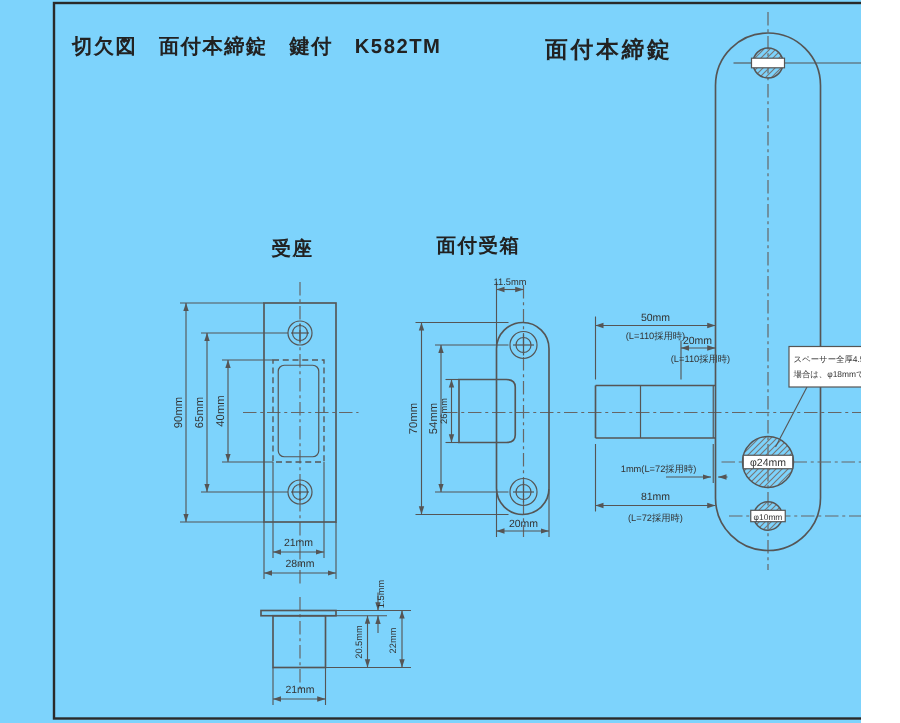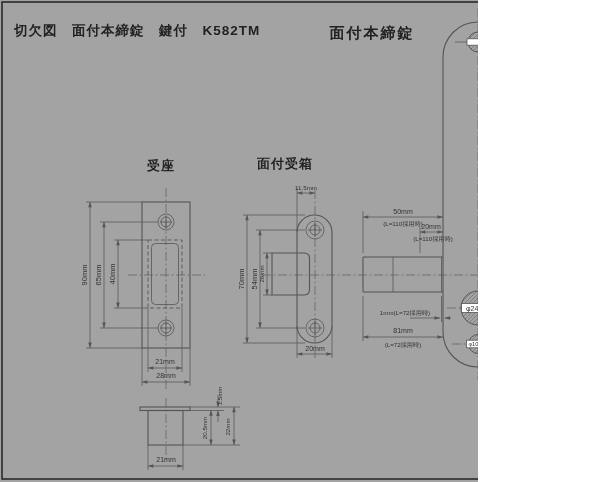--- a/index.html
+++ b/index.html
@@ -1,16 +1,16 @@
 <!DOCTYPE html>
 <html><head>
 <meta charset="utf-8">
 <style>
   html,body { margin:0; padding:0; background:#ffffff; }
-  .page { width:478px; height:482px; position:relative; background:#a3a3a3; overflow:hidden; }
+  .page { width:540px; height:482px; position:relative; background:#7dd3fc; overflow:hidden;padding-left:34px; }
   svg { display:block; }
   svg text { font-family:"Liberation Sans","DejaVu Sans",sans-serif; fill:#222; }
   .ttl  { font-size:13.5px; font-weight:bold; letter-spacing:1px; }
   .sec  { font-size:15px; font-weight:bold; letter-spacing:2px; text-anchor:middle; }
   .sec2 { font-size:13px; font-weight:bold; letter-spacing:1px; text-anchor:middle; }
   .d    { font-size:7.5px; fill:#333; text-anchor:middle; }
   .d7   { font-size:7px;  fill:#333; text-anchor:middle; }
   .d6   { font-size:6.2px; fill:#333; text-anchor:middle; }
   .d55  { font-size:5.6px; fill:#333; }
   .ln   { stroke:#555; stroke-width:1.1; fill:none; }

